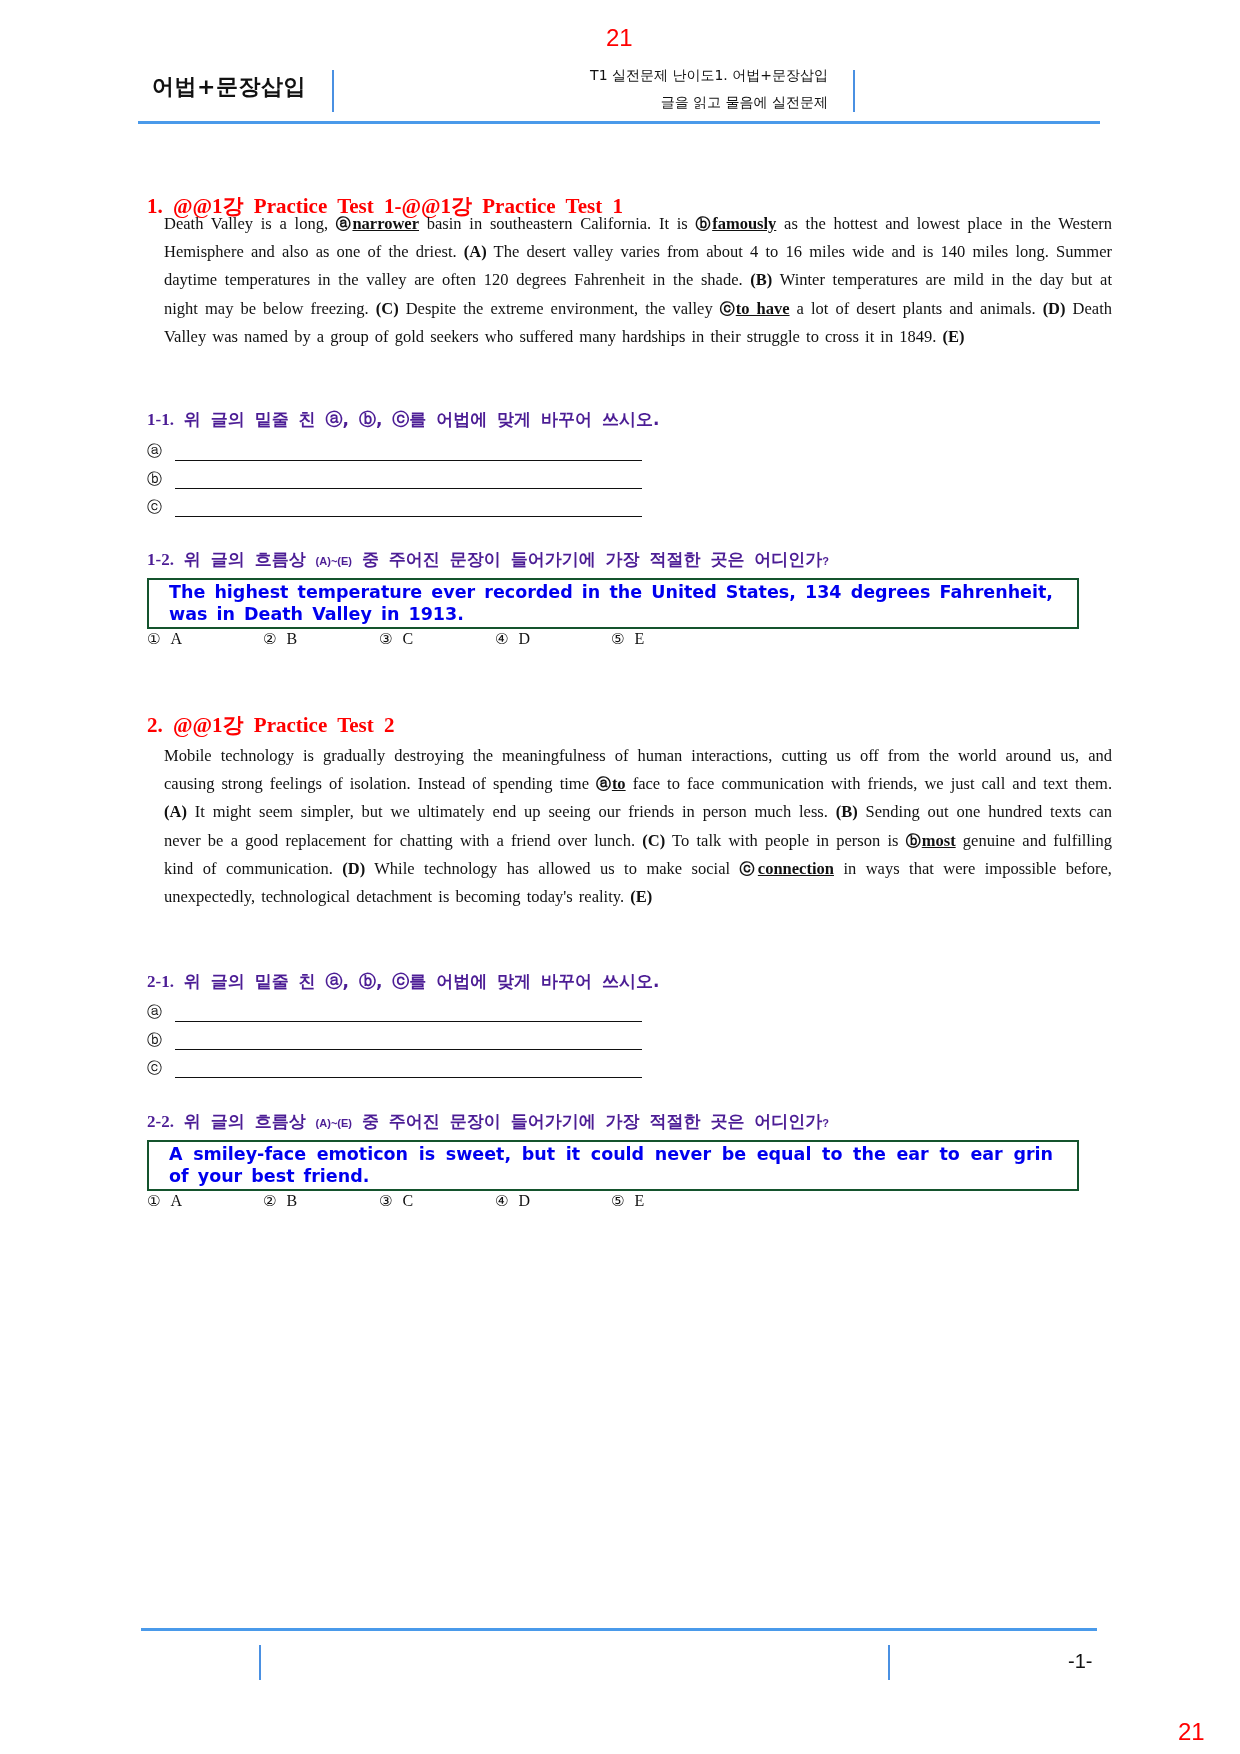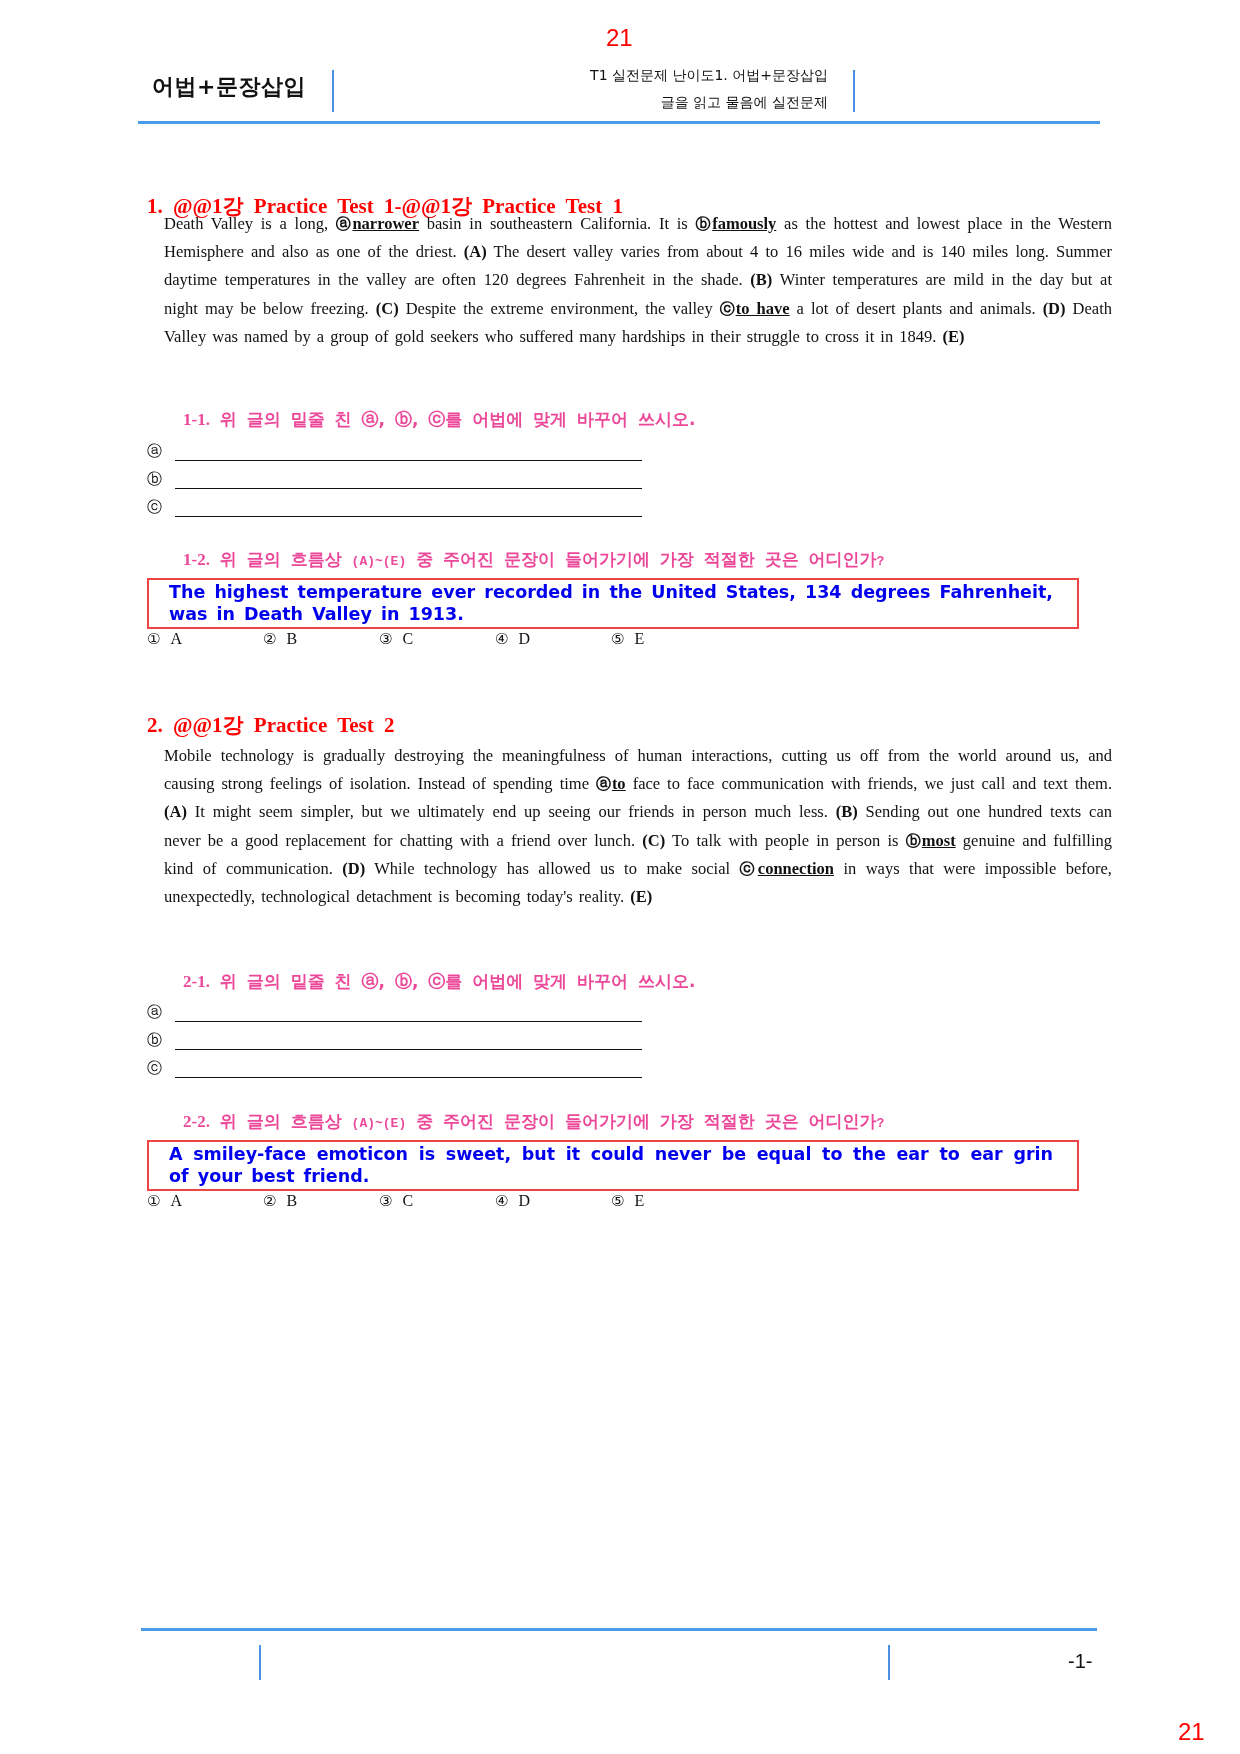--- a/index.html
+++ b/index.html
@@ -11,29 +11,29 @@
   .hdr-vbar { width:2px; background:#4a90e2; }
   .hdr-sub { font-family:"DejaVu Sans", sans-serif; font-size:14px; color:#111; text-align:right; width:400px; left:428px; }
   .hdr-line { left:138px; top:121px; width:962px; height:3px; background:#4a9aea; }
 
   .sec-title { left:147px; font-weight:bold; font-size:21px; color:#ff0000; word-spacing:5px; }
   .passage { left:147px; width:948px; font-size:16.5px; line-height:28.2px; text-align:justify; text-align-last:left; word-spacing:2px;margin-left:17px; }
   .passage b { font-weight:bold; }
   .u { text-decoration:underline; font-weight:bold; }
   .circ { font-family:"DejaVu Sans", sans-serif; font-size:15px; font-weight:bold; }
 
-  .q { left:147px; font-weight:bold; font-size:17px; color:#ec4899; word-spacing:4px;margin-left:36px; }
+  .q { left:147px; font-weight:bold; font-size:17px; color:#4c1d95; word-spacing:4px; }
   .q .ko { font-family:"DejaVu Sans", sans-serif; }
-  .q .sm { font-size:13px; font-family:Liberation Mono, monospace; }
+  .q .sm { font-size:11px; font-family:Liberation Sans, sans-serif; }
 
   .ans-row { left:147px; height:24px; display:flex; align-items:flex-end; }
   .ans-mark { font-family:"DejaVu Sans", sans-serif; font-size:15px; width:28px; }
   .ans-line { width:467px; border-bottom:1.5px solid #111; height:18px; }
 
-  .box { left:147px; width:932px; border:2px solid #ef4444; padding:1px 0 2px 20px; box-sizing:border-box; }
+  .box { left:147px; width:932px; border:2px solid #14532d; padding:1px 0 2px 20px; box-sizing:border-box; }
   .box-text { font-family:"DejaVu Sans", sans-serif; font-weight:bold; font-size:17.5px; line-height:22px; color:#0000ee; text-align:justify; text-align-last:left; word-spacing:3px; padding-right:24px; }
 
   .choices { left:147px; display:flex; font-size:16px; }
   .choice { width:116px; display:flex; gap:10px; }
   .choice .n { font-family:"DejaVu Sans", sans-serif; font-size:15px; }
 
   .foot-line { left:141px; top:1628px; width:956px; height:3px; background:#4a9aea; }
   .foot-vbar { width:2px; background:#4a90e2; top:1645px; height:35px; }
   .foot-page { left:1068px; top:1650px; font-family:"Liberation Sans", sans-serif; font-size:20px; }
   .bottom-num { left:1178px; top:1718px; color:#ff0000; font-family:"Liberation Sans", sans-serif; font-size:24px; }

